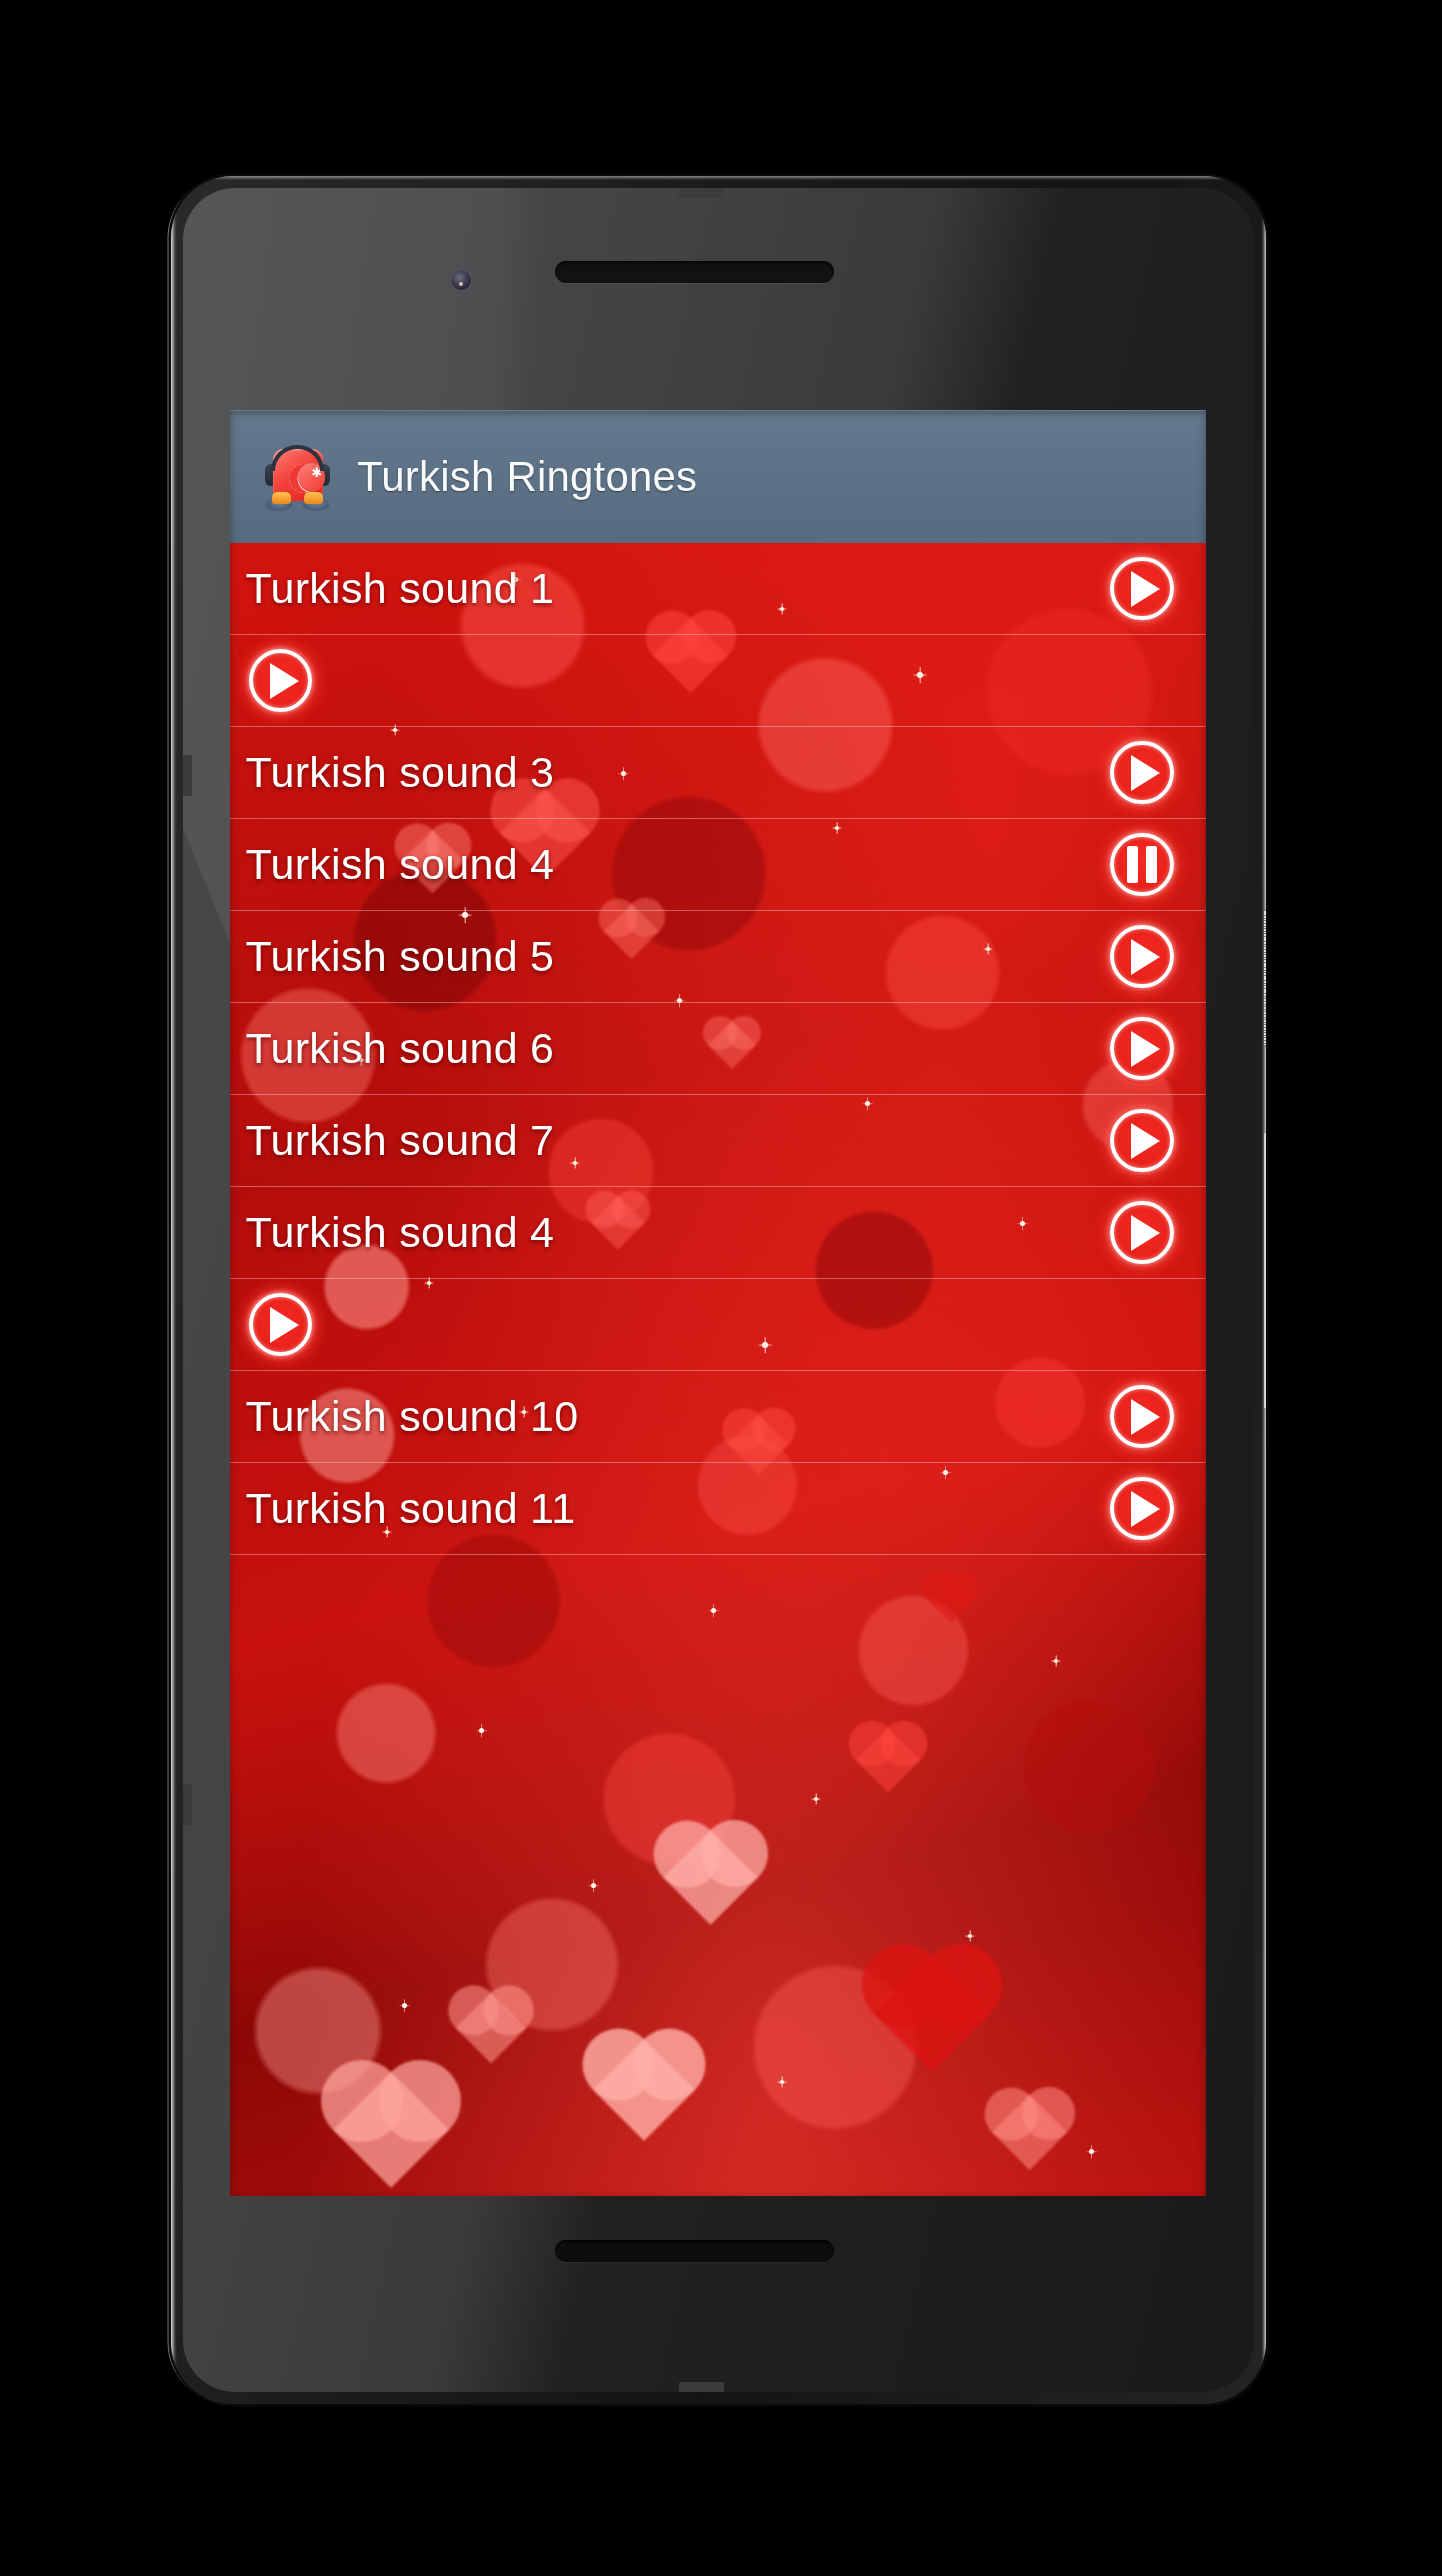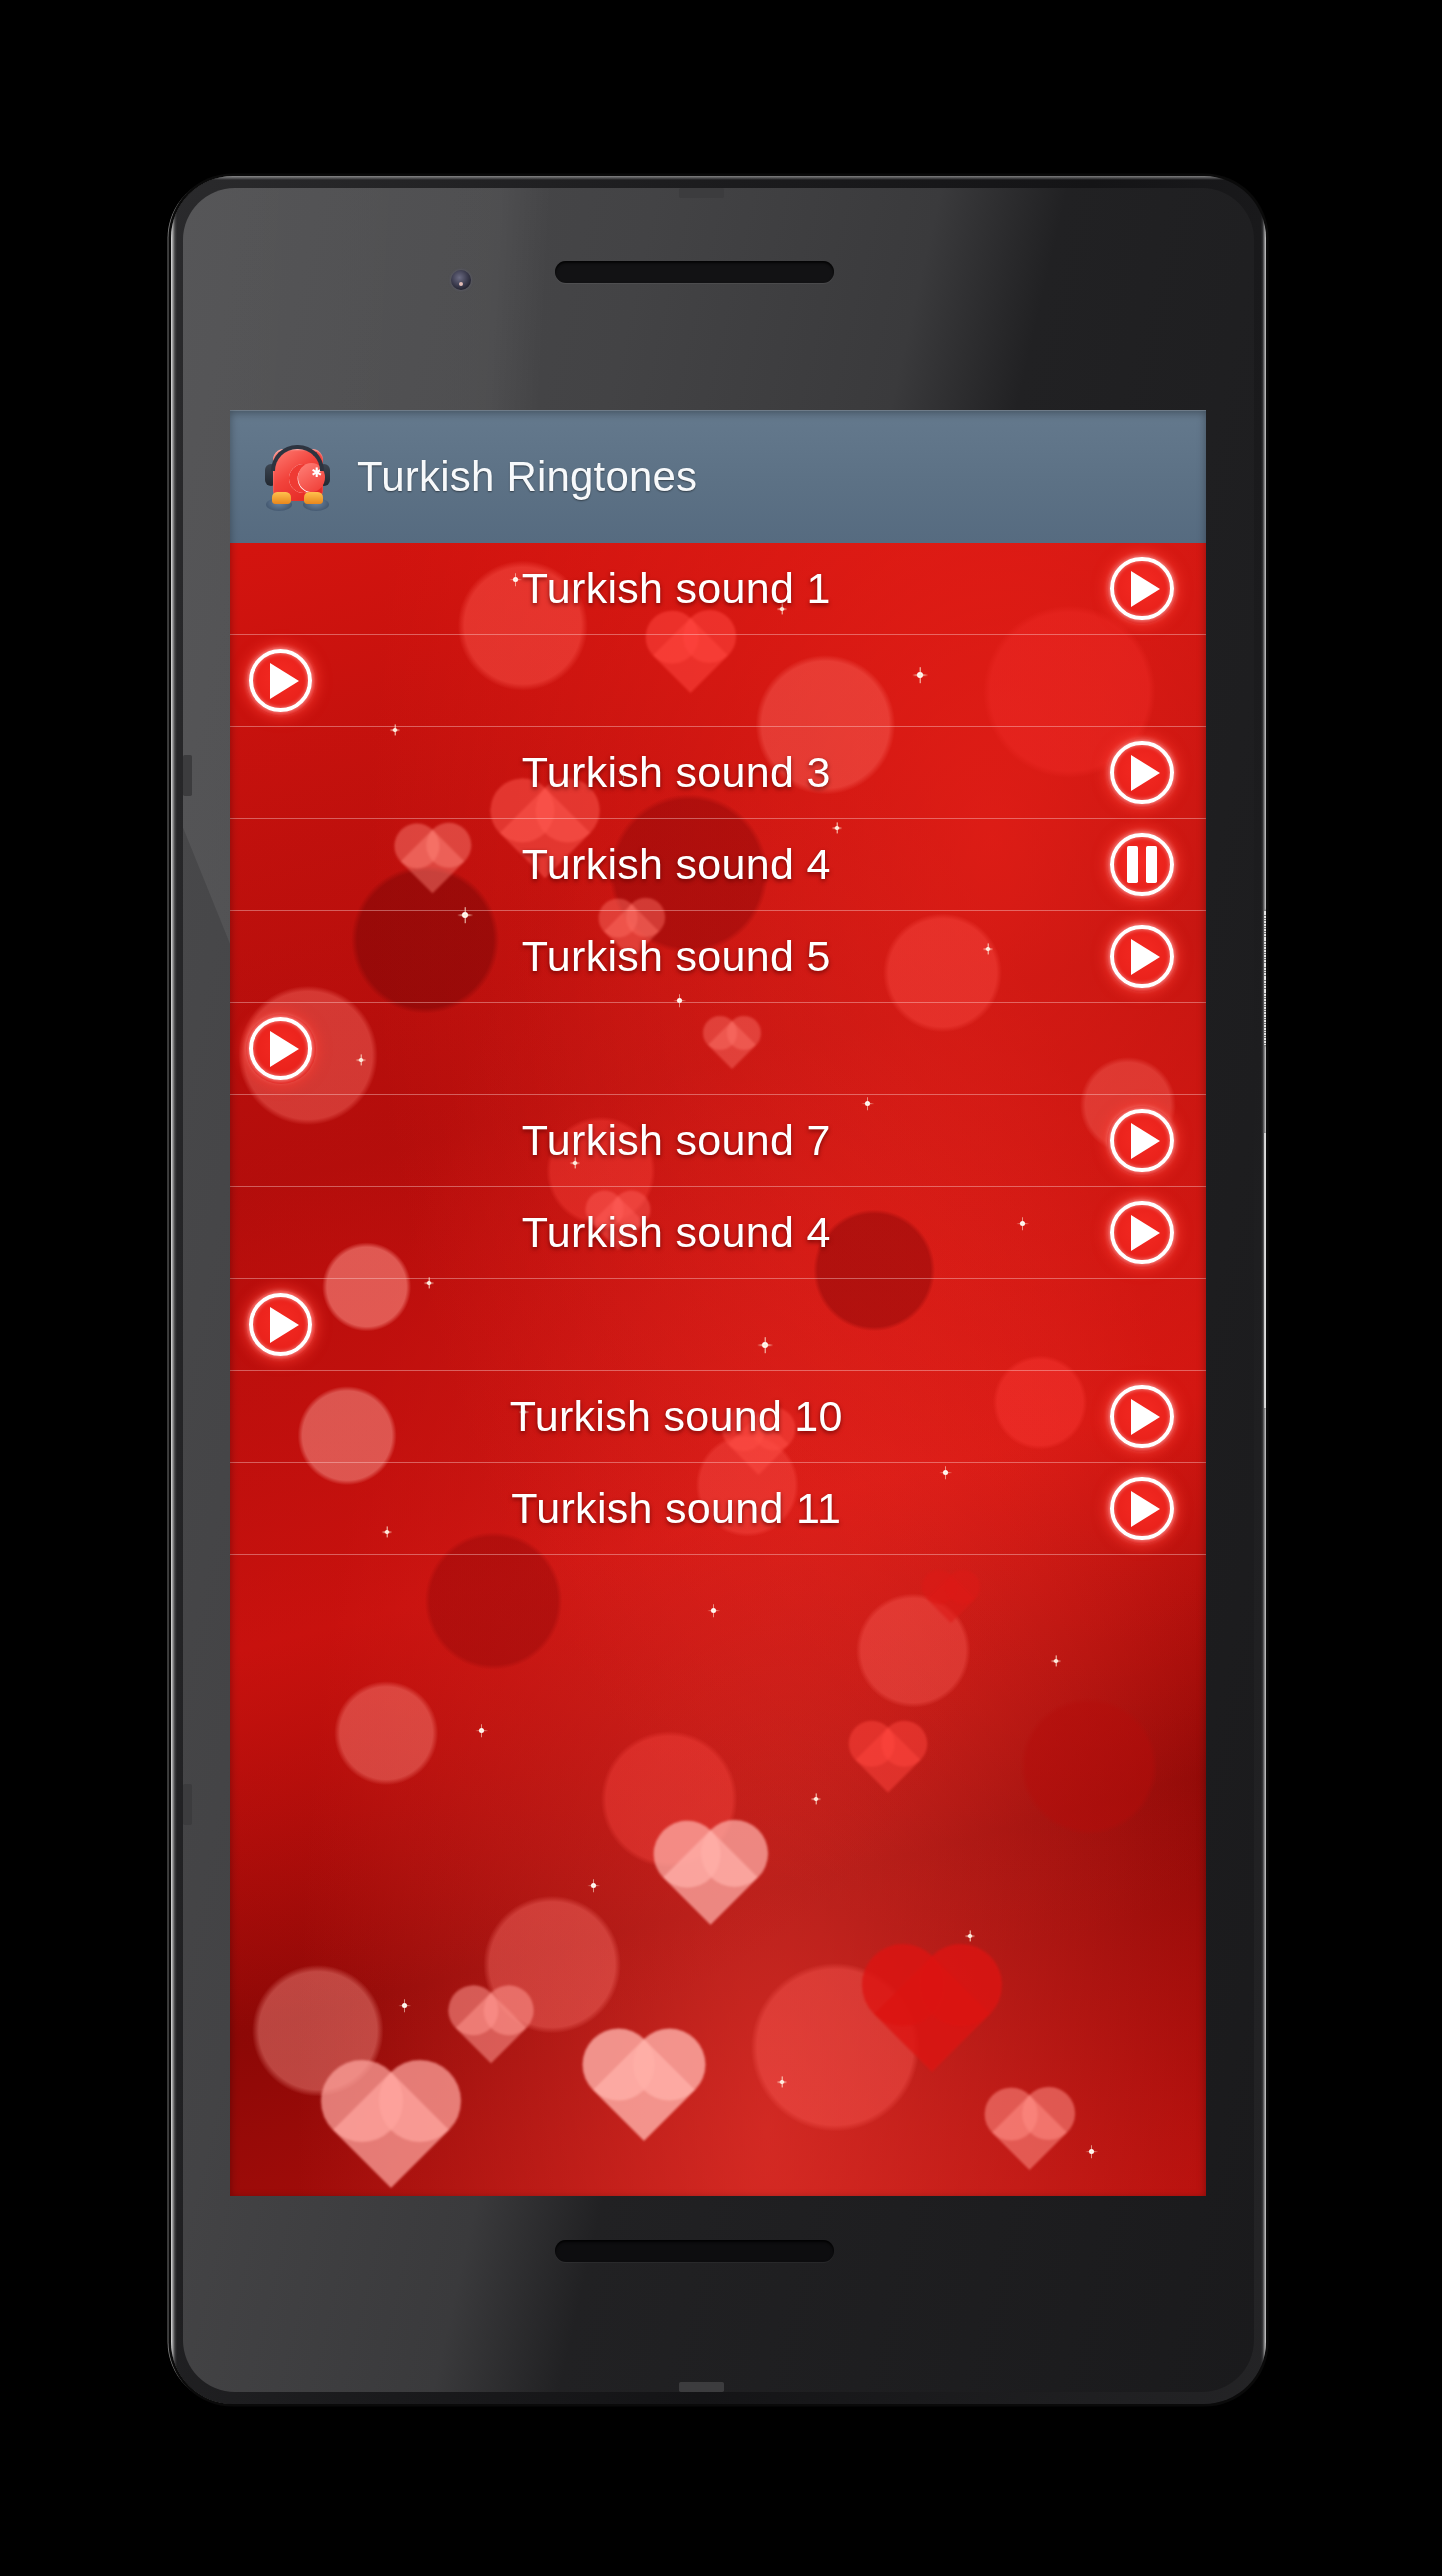--- a/index.html
+++ b/index.html
@@ -220,21 +220,20 @@
       radial-gradient(circle at 88% 74%, rgba(180,12,10,.50) 0 4.2%, transparent 4.6%),
       radial-gradient(circle at 33% 86%, rgba(255,120,112,.40) 0 4.0%, transparent 4.4%),
       radial-gradient(circle at 62% 91%, rgba(255,95,88,.40) 0 4.8%, transparent 5.2%),
       radial-gradient(circle at 9%  90%, rgba(255,160,150,.40) 0 3.4%, transparent 3.8%),
       
       radial-gradient(ellipse at 78% 18%, rgba(255,40,30,.55), transparent 58%),
       radial-gradient(ellipse at 18% 50%, rgba(200,16,14,.55), transparent 60%),
       radial-gradient(ellipse at 55% 96%, rgba(255,70,60,.50), transparent 62%),
       linear-gradient(165deg,#d4140f 0%,#a80c0a 34%,#c8120e 58%,#8c0806 78%,#b8100d 100%);
     overflow:hidden;
-    text-align:center;
   }
 
   
   .heart{position:absolute;transform:rotate(-45deg);filter:blur(1px);}
   .heart::before,.heart::after{content:"";position:absolute;border-radius:50%;}
   .heart,.heart::before,.heart::after{background:inherit;}
   .heart::before{top:-50%;left:0;width:100%;height:100%;}
   .heart::after{top:0;left:50%;width:100%;height:100%;}
 
   
@@ -417,20 +416,21 @@
                 </div>
               </div>
             </div>
             <div class="row">
               <div class="row-label">Turkish sound 5</div>
               <div class="row-control">
                 <div class="icon-play"></div>
               </div>
             </div>
             <div class="row">
+              <div class="row-label">Turkish sound 6</div>
               <div class="row-control">
                 <div class="icon-play"></div>
               </div>
             </div>
             <div class="row">
               <div class="row-label">Turkish sound 7</div>
               <div class="row-control">
                 <div class="icon-play"></div>
               </div>
             </div>

